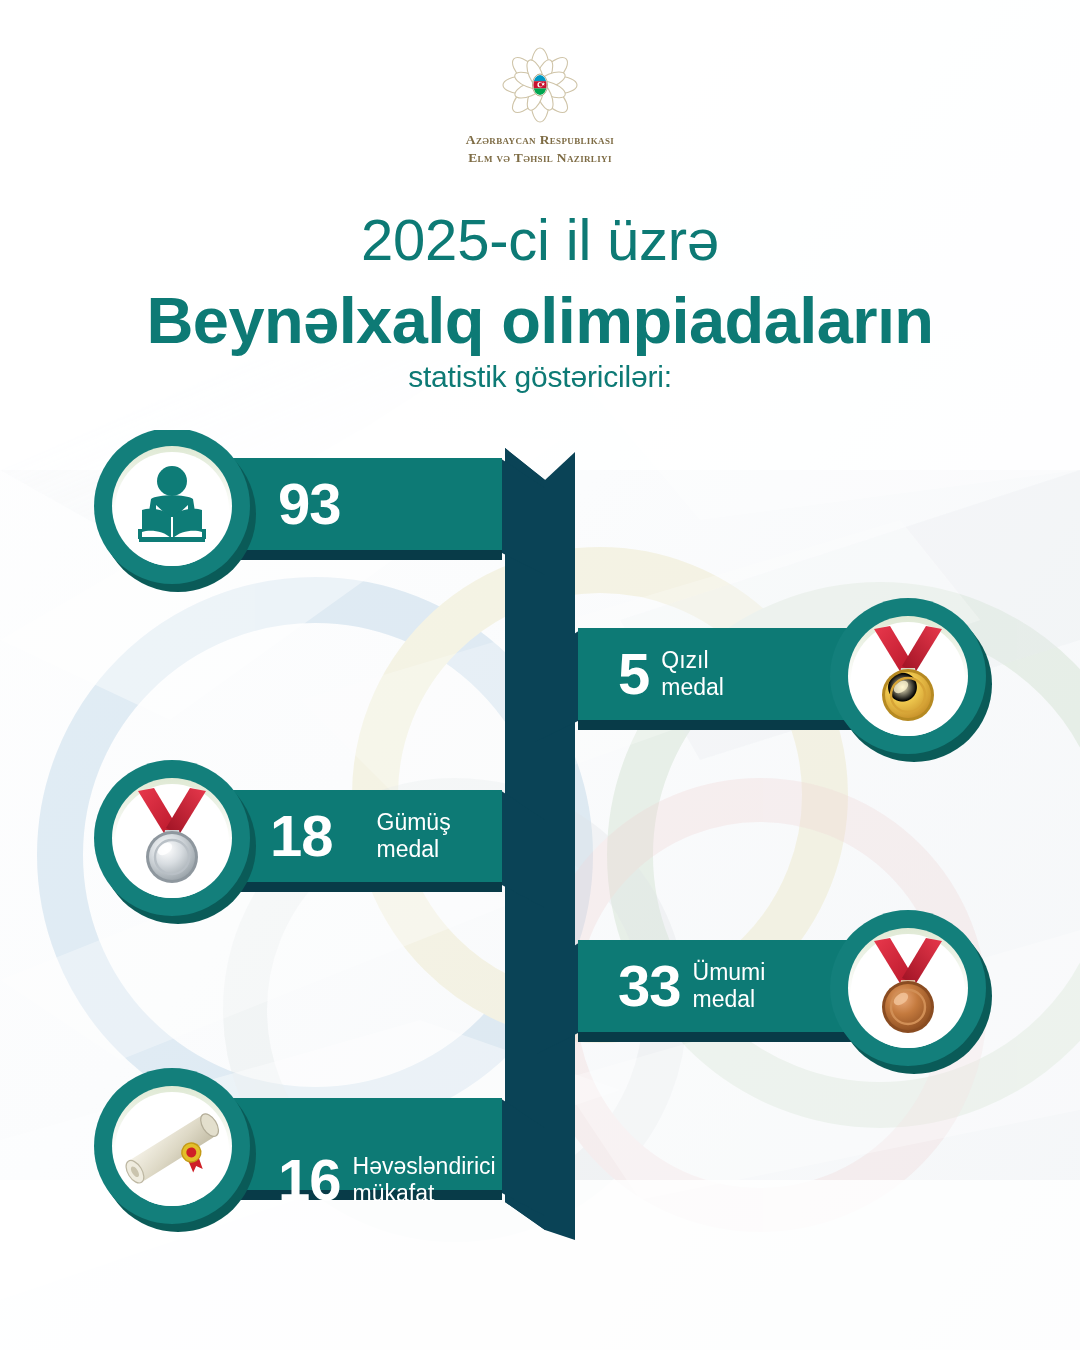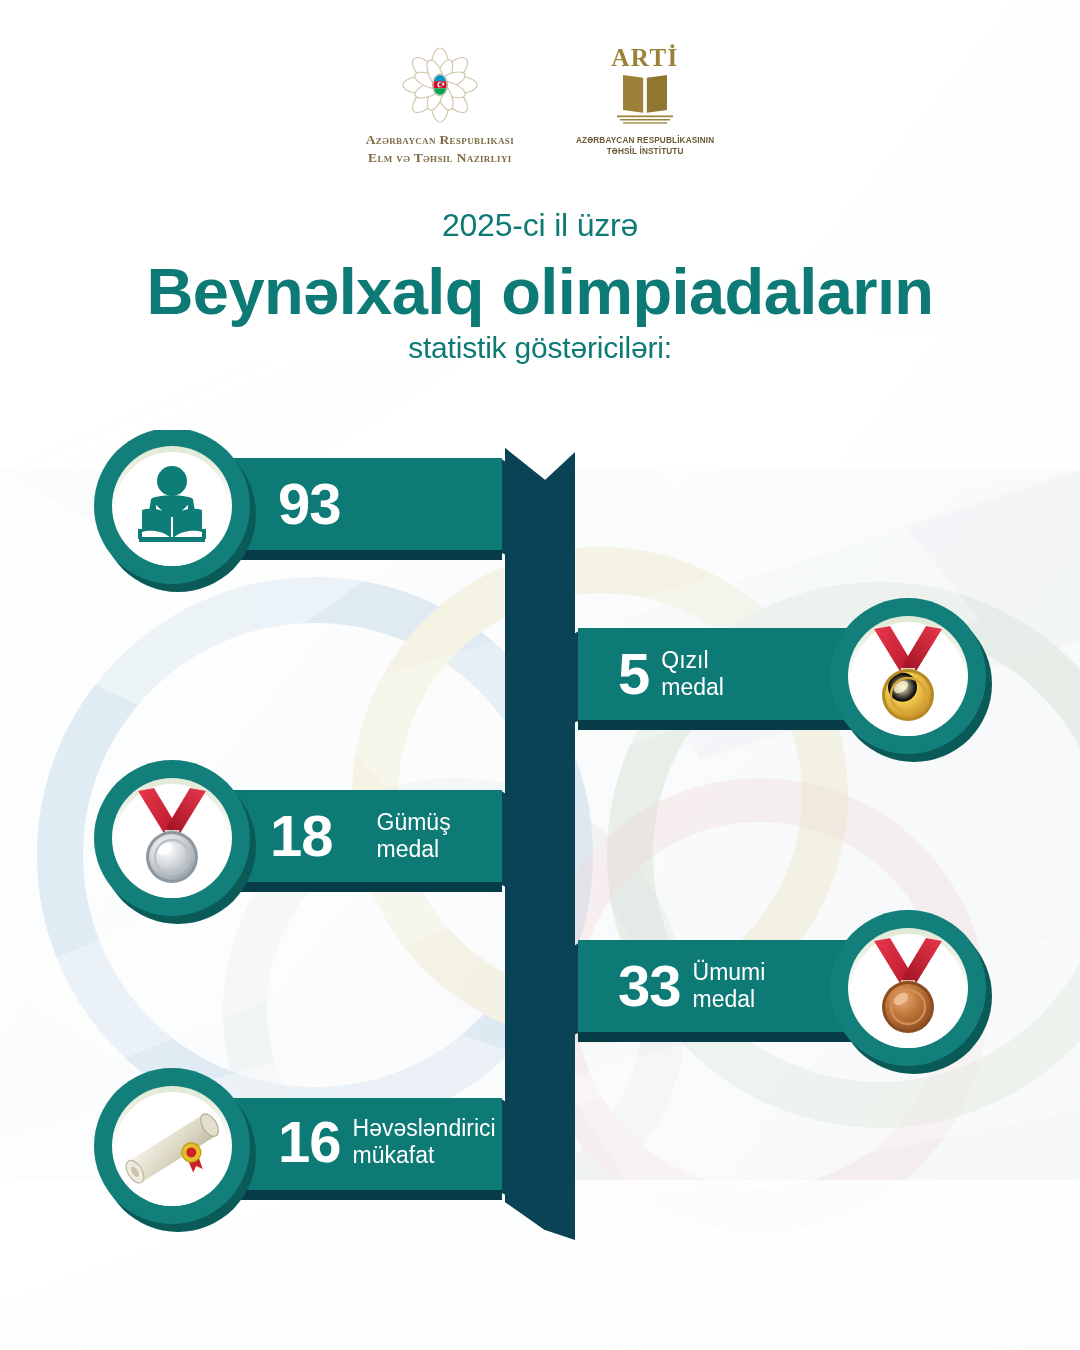--- a/index.html
+++ b/index.html
@@ -32,21 +32,21 @@
     font-family:"Liberation Sans", sans-serif;
     font-size:8.2px; font-weight:700; letter-spacing:.15px; line-height:1.4;
     white-space:pre-line;
   }
 
   
   .title-wrap {
     position:absolute; top:208px; left:0; width:1080px; text-align:center;
     color:#0d7a75; line-height:1.12;
   }
-  .t-line1 { font-size:32px; font-weight:400; letter-spacing:-.2px; }
+  .t-line1 { font-size:58px; font-weight:400; letter-spacing:-.2px; }
   .t-line2 { font-size:65px; font-weight:700; letter-spacing:-.6px; margin-top:12px; }
   .t-line3 { font-size:30px; font-weight:400; letter-spacing:-.2px; margin-top:2px; }
 
   
   .info { position:absolute; top:430px; left:0; width:1080px; height:840px; }
   .info svg { display:block; }
 
   .row-text { position:absolute; display:flex; align-items:center; }
   .num {
     color:#ffffff; font-weight:700; font-size:58px; line-height:1;
@@ -177,35 +177,20 @@
             <circle cx="0" cy="-.3" r="2.6" fill="#ffffff"></circle>
             <circle cx=".9" cy="-.3" r="2.1" fill="#c8102e"></circle>
             <path d="M3.1,-2.9 L3.7,-1.6 L5.1,-1.5 L4,-.6 L4.4,.8 L3.1,0 L1.9,.8 L2.3,-.6 L1.2,-1.5 L2.6,-1.6 Z" fill="#ffffff"></path>
           </g>
         </g>
       </svg>
       <div class="logo-moe-caption">Azərbaycan Respublikası
 Elm və Təhsil Nazirliyi</div>
     </div>
 
-    <div class="logo-block">
-      <svg width="100" height="86" viewBox="0 0 100 86" aria-hidden="true">
-        <text x="50" y="22" text-anchor="middle" fill="#9b8238" font-family="Liberation Serif, serif" font-size="25" font-weight="700" letter-spacing="1.5">ARTİ</text>
-
-        <path d="M50,34 L28,31 L28,66 L50,69 Z" fill="#9b8238"></path>
-        <path d="M50,34 L72,31 L72,66 L50,69 Z" fill="#8f7730"></path>
-        <rect x="48.2" y="33" width="3.6" height="37" fill="#ffffff"></rect>
-
-        <rect x="22" y="71.5" width="56" height="1.7" fill="#9b8238"></rect>
-        <rect x="25" y="75" width="50" height="1.5" fill="#9b8238"></rect>
-        <rect x="28" y="78.3" width="44" height="1.3" fill="#9b8238"></rect>
-      </svg>
-      <div class="logo-arti-caption">AZƏRBAYCAN RESPUBLİKASININ
-TƏHSİL İNSTİTUTU</div>
-    </div>
 
   </div>
 
   <div class="title-wrap">
     <div class="t-line1">2025-ci il üzrə</div>
     <div class="t-line2">Beynəlxalq olimpiadaların</div>
     <div class="t-line3">statistik göstəriciləri:</div>
   </div>
 
   <div class="info">
@@ -380,20 +365,20 @@
       <span class="lab">Gümüş
 medal</span>
     </div>
 
     <div class="row-text" style="left:618px; top:524px; height:64px;">
       <span class="num">33</span>
       <span class="lab">Ümumi
 medal</span>
     </div>
 
-    <div class="row-text" style="left:278px; top:680px; height:64px;">
+    <div class="row-text" style="left:278px; top:718px; height:64px;">
       <span class="num">16</span>
       <span class="lab">Həvəsləndirici
 mükafat</span>
     </div>
 
   </div>
 </div>
 
 </body></html>

